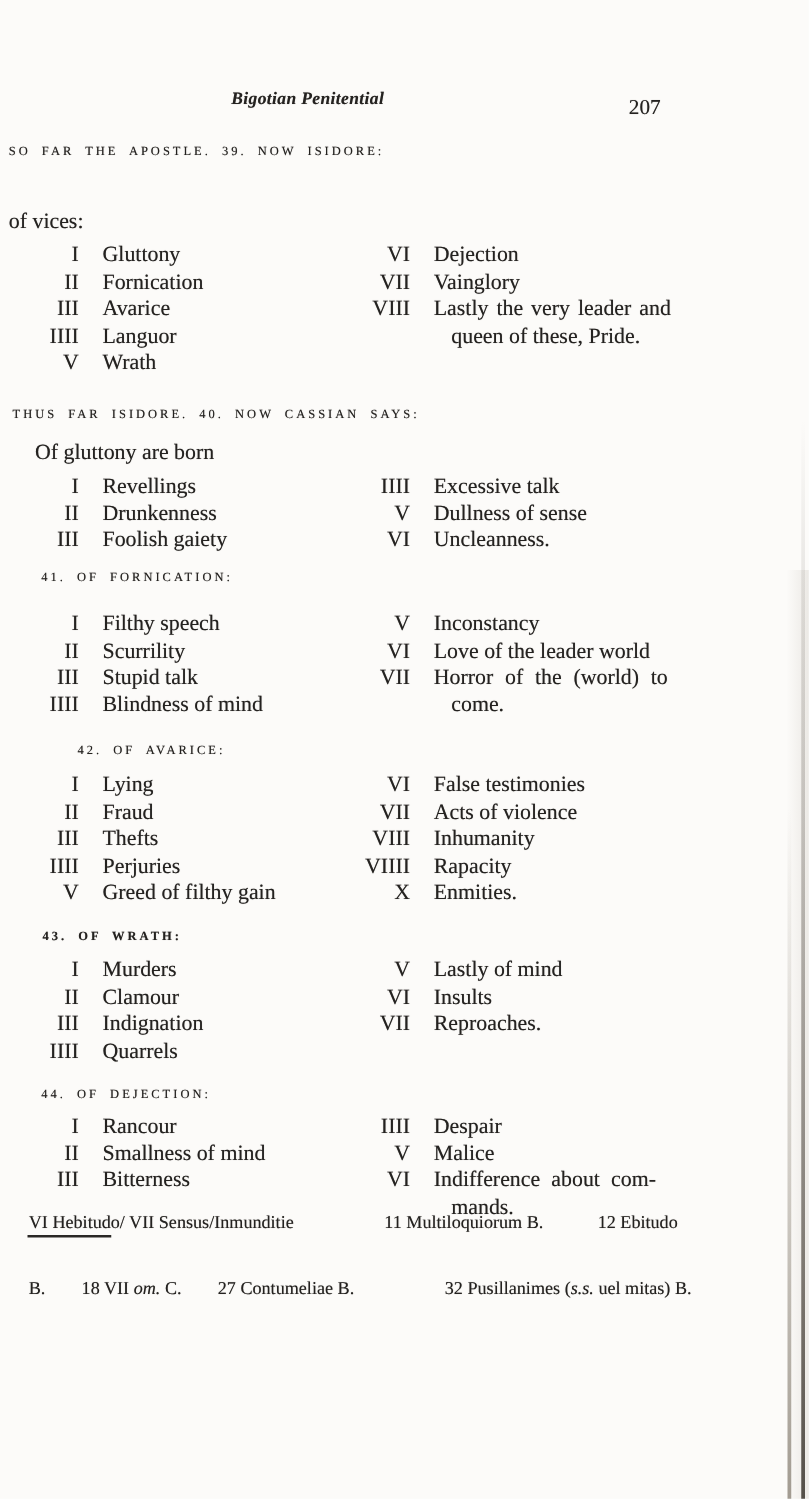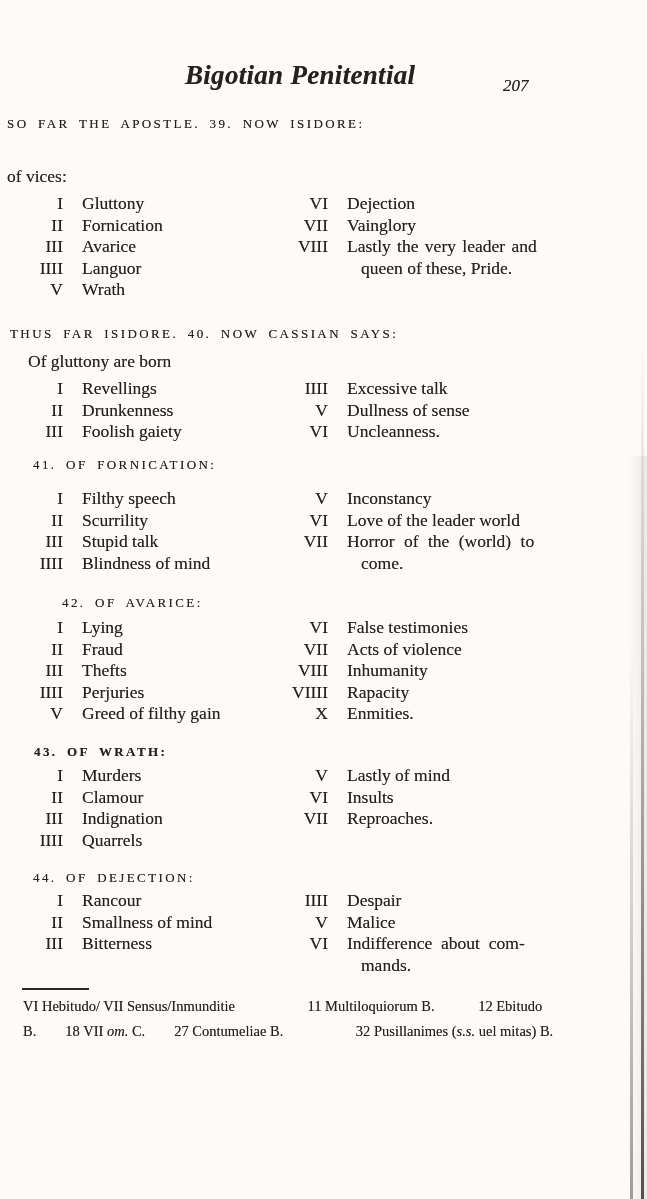--- a/index.html
+++ b/index.html
@@ -6,26 +6,26 @@
   body{width:647px;height:1199px;overflow:hidden;}
   .page{
     position:relative;width:647px;height:1199px;
     background:#fcfbf9;
     font-family:"Liberation Serif","DejaVu Serif",serif;
     color:#242220;
   }
   .ink{ text-shadow:0 0 0.6px rgba(40,36,32,0.55); }
 
   
-  .title{position:absolute;top:60px;left:185px;font-style:italic;font-weight:600;font-size:27px;letter-spacing:0.3px;}
-  .pagenum{position:absolute;top:76px;left:503px;font-size:17px;font-style:italic;}
+  .title{position:absolute;top:72px;left:185px;font-style:italic;font-weight:600;font-size:14px;letter-spacing:0.3px;}
+  .pagenum{position:absolute;top:76px;left:503px;font-size:17px;}
 
   
   .schead{
-    position:absolute;font-size:13px;letter-spacing:2.4px;word-spacing:4px;
+    position:absolute;font-size:10px;letter-spacing:2.4px;word-spacing:4px;
     text-transform:uppercase;white-space:nowrap;
   }
   .h-apostle{top:116px;left:7px;}
   .h-isidore{top:326px;left:10px;}
   .h-41{top:457px;left:33px;}
   .h-42{top:595px;left:34px;margin-left:28px;}
   .h-43{top:744px;left:34px;font-weight:bold;}
   .h-44{top:870px;left:33px;}
 
   .bodytext{font-size:17.5px;line-height:21.6px;white-space:nowrap;}
@@ -47,21 +47,21 @@
   }
   .num,.num2{text-align:right;}
   .cont{padding-left:14px;}
   .l-39 .row:nth-child(3) .lbl2{word-spacing:2px;}
   .l-41 .row:nth-child(3) .lbl2{word-spacing:5px;}
   .l-44 .row:nth-child(3) .lbl2{word-spacing:4.5px;}
 
   
   .rule{position:absolute;top:988px;left:22px;width:67px;height:2px;background:#2a2826;}
   .fn{position:absolute;left:23px;font-size:14.5px;line-height:21.5px;white-space:nowrap;}
-  .fn1{top:996px;}
+  .fn1{top:968px;}
   .fn2{top:1021px;}
   .it{font-style:italic;}
 
   
   .edge-glow{position:absolute;top:38%;bottom:0;right:0;width:18px;pointer-events:none;
     background:linear-gradient(to left, rgba(178,170,158,0.22), rgba(178,170,158,0));}
   .edge-line-outer{position:absolute;top:0;bottom:0;right:3px;width:3px;pointer-events:none;
     background:linear-gradient(to bottom, rgba(110,104,96,0) 28%, rgba(110,104,96,0.35) 55%, rgba(96,90,82,0.8) 85%, rgba(76,71,64,0.95) 100%);}
   .edge-line-inner{position:absolute;top:54%;bottom:0;right:14px;width:3px;pointer-events:none;
     background:linear-gradient(to bottom, rgba(154,146,134,0) 0%, rgba(154,146,134,0.45) 55%, rgba(140,132,120,0.8) 100%);}

